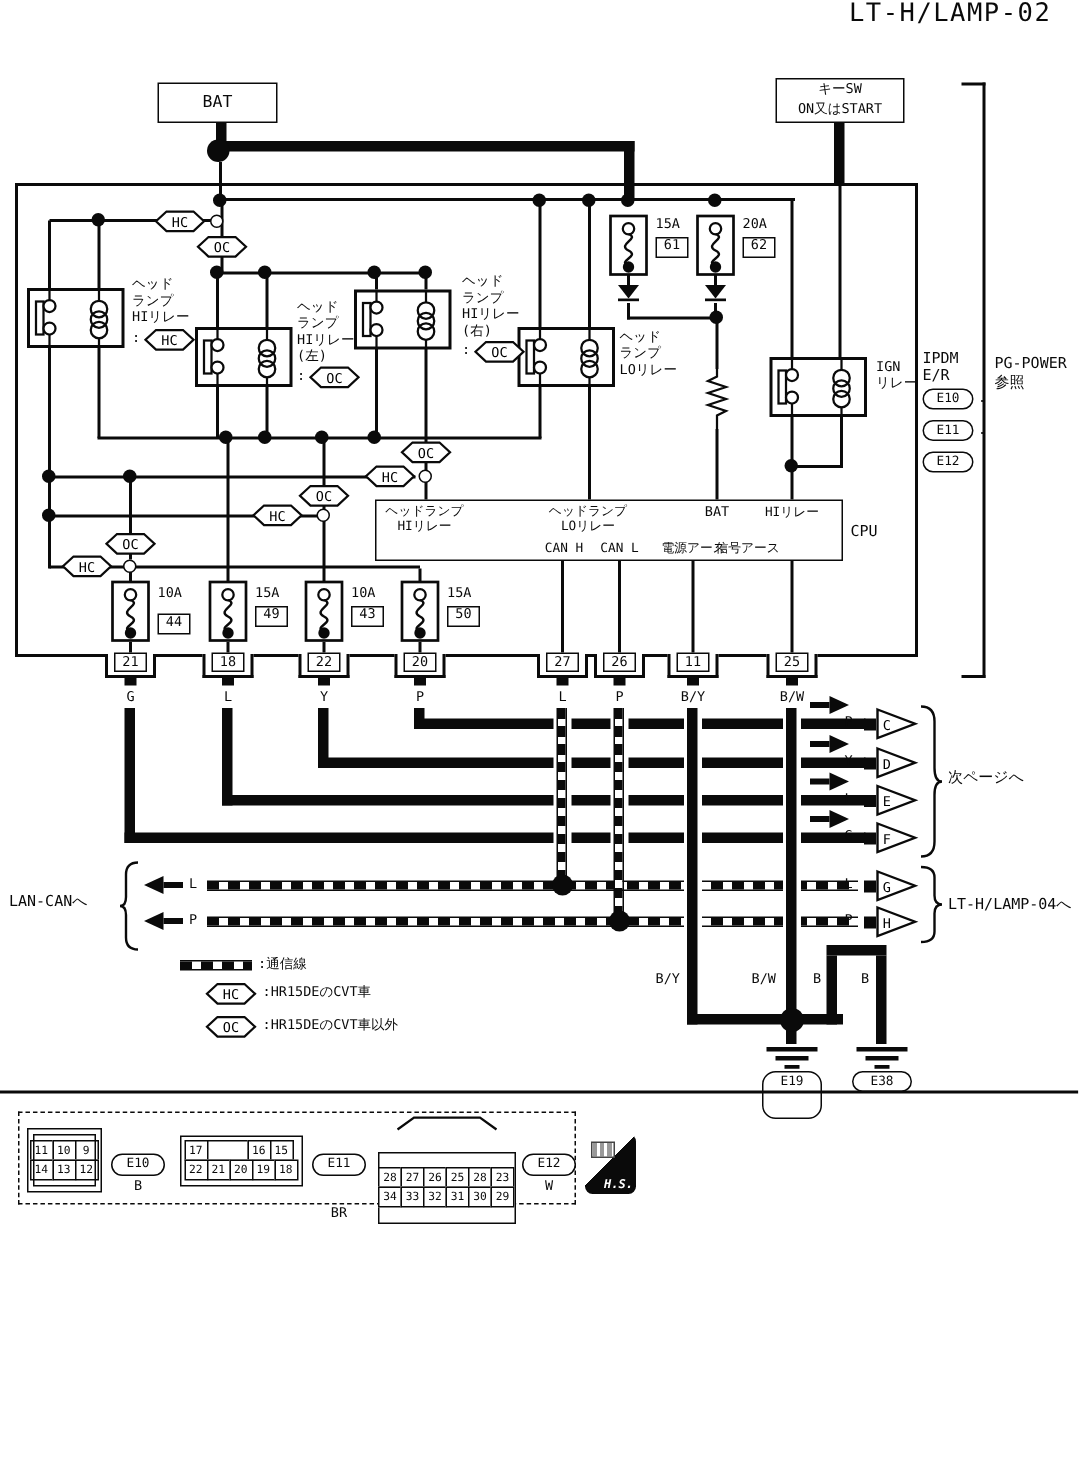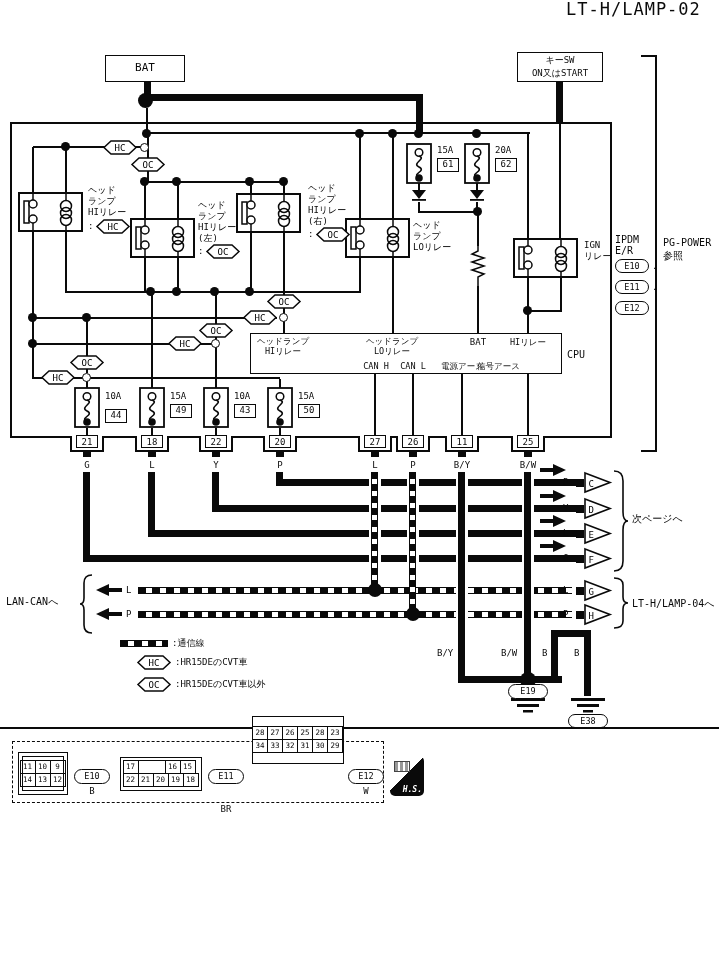--- a/index.html
+++ b/index.html
@@ -502,21 +502,21 @@
   <svg style="left:511px;top:698px" width="34" height="16">
       <rect x="0" y="0" width="34" height="3" fill="#0a0a0a"></rect>
       <rect x="6" y="6" width="22" height="3" fill="#0a0a0a"></rect>
       <rect x="12" y="12" width="10" height="2.5" fill="#0a0a0a"></rect>
     </svg>
   <svg style="left:571px;top:698px" width="34" height="16">
       <rect x="0" y="0" width="34" height="3" fill="#0a0a0a"></rect>
       <rect x="6" y="6" width="22" height="3" fill="#0a0a0a"></rect>
       <rect x="12" y="12" width="10" height="2.5" fill="#0a0a0a"></rect>
     </svg>
-  <div class="oval" style="left:508px;top:684px;width:40px;height:15px">E19</div>
+  <div class="oval" style="left:508px;top:714px;width:40px;height:32px">E19</div>
   <div class="oval" style="left:568px;top:714px;width:40px;height:14px">E38</div>
 
   <div class="dash-h" style="left:120px;top:640px;width:48px"></div>
   <div class="t" style="left:172px;top:638px">:通信線</div>
   <svg class="hexs" style="left:137px;top:655px" width="34" height="15">
       <polygon points="8,1 26,1 33,7.5 26,14 8,14 1,7.5" fill="#fff" stroke="#0a0a0a" stroke-width="1.5"></polygon>
       <text x="17" y="11" text-anchor="middle" font-size="9">HC</text>
     </svg>
   <div class="t" style="left:175px;top:657px">:HR15DEのCVT車</div>
   <svg class="hexs" style="left:137px;top:677px" width="34" height="15">
@@ -559,21 +559,21 @@
           <div class="cell">19</div>
           <div class="cell">18</div>
         </div>
       </div>
     </div>
   <div class="oval" style="left:208px;top:769px;width:36px;height:15px">E11</div>
   <div class="t tc" style="left:208px;top:804px;width:36px">BR</div>
   <svg style="left:264px;top:744px" width="68" height="10">
       <polyline points="1,9 12,1 56,1 67,9" fill="#fff" stroke="#0a0a0a" stroke-width="1.5"></polyline>
     </svg>
-  <div class="conbox" style="left:252px;top:716px;width:92px;height:48px">
+  <div class="conbox" style="left:252px;top:768px;width:92px;height:48px">
       <div>
         <div class="crow">
           <div class="cell">28</div>
           <div class="cell">27</div>
           <div class="cell">26</div>
           <div class="cell">25</div>
           <div class="cell">28</div>
           <div class="cell">23</div>
         </div>
         <div class="crow">

